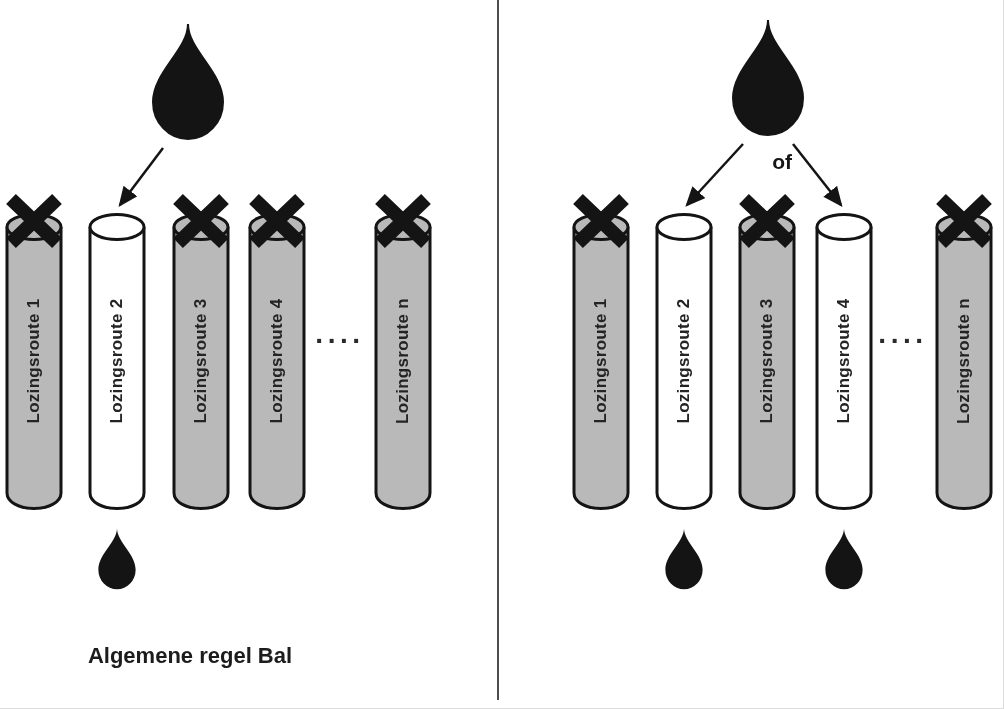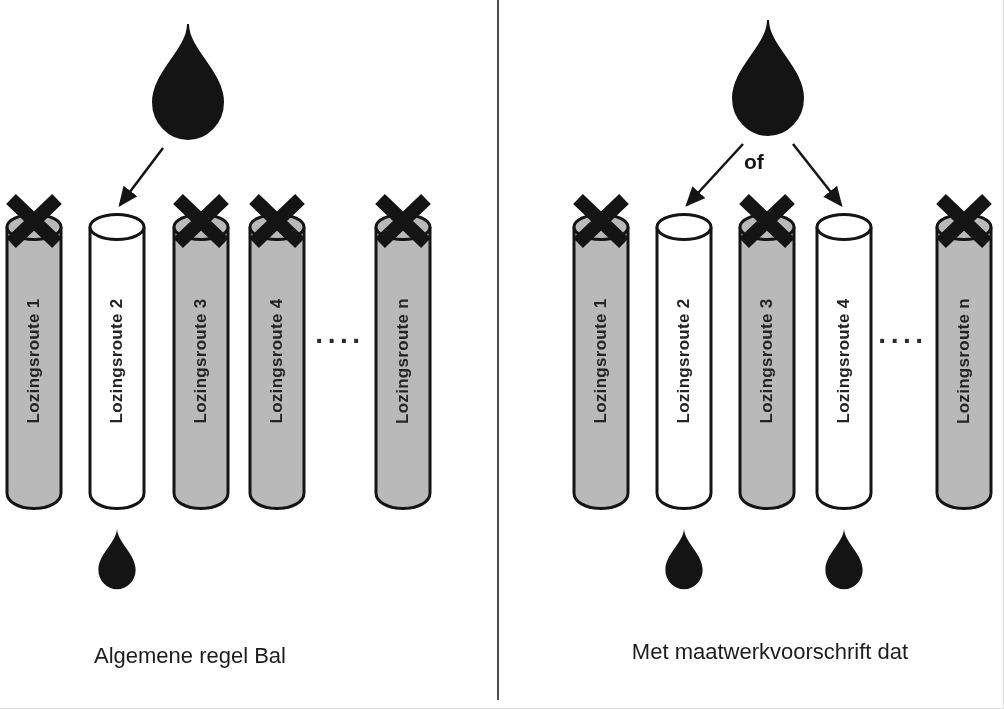--- a/index.html
+++ b/index.html
@@ -10,24 +10,24 @@
   .panel0 { left:0; width:497px; }
   .panel1 { left:500px; width:504px; }
   .gfx { position:absolute; inset:0; }
   .abs { position:absolute; }
   .divider { position:absolute; left:497px; top:0; width:2px; height:700px; background:#4d4d4d; }
   .cyl { position:absolute; }
   .cyl-label { position:absolute; left:50%; top:50%;
                transform:translate(-50%,-50%) rotate(-90deg);
                white-space:nowrap; font-size:17px; font-weight:700; color:#242424;
                letter-spacing:.3px; }
-  .or-label { position:absolute; text-align:left; font-size:21px; font-weight:700; color:#161616; }
+  .or-label { position:absolute; text-align:right; font-size:21px; font-weight:700; color:#161616; }
   .dots { position:absolute; text-align:center; font-size:28px; font-weight:700; color:#2a2a2a;
           letter-spacing:3px; line-height:22px; }
-  .caption { position:absolute; text-align:center; font-weight:400; font-size:22px;
+  .caption { position:absolute; text-align:center; font-weight:700; font-size:22px;
              color:#1c1c1c; line-height:1.28; }
   .caption0 { left:0; width:380px; top:642px; }
   .caption1 { left:70px; width:400px; top:638px; }
 </style>
 </head>
 <body>
 
 <div class="figure">
 
   <section class="panel panel0">
@@ -134,17 +134,16 @@
         <div class="cyl" style="left: 435px; top: 212px; width: 58px; height: 298px;"><svg width="58" height="298" viewBox="0 0 58 298">
             <path d="M2,15 L2,281 C2,290 14,296.5 29,296.5 C44,296.5 56,290 56,281 L56,15" fill="#b9b9b9" stroke="#141414" stroke-width="3"></path>
             <ellipse cx="29" cy="15" rx="27" ry="12.5" fill="#b9b9b9" stroke="#141414" stroke-width="3"></ellipse>
           </svg><div class="cyl-label">Lozingsroute n</div></div>
         <svg width="62" height="58" viewBox="0 0 62 58" class="abs" style="left: 433px; top: 192px;">
           <path d="M8,7 L54,51 M54,7 L8,51" stroke="#141414" stroke-width="14"></path>
         </svg>
         <div class="dots" style="left: 363px; top: 330px; width: 80px;">····</div>
       </div>
     <div class="caption caption1">
-      <div>Met maatwerkvoorschrift dat</div>
     </div>
   </section>
 
 </div>
 
 </body></html>

